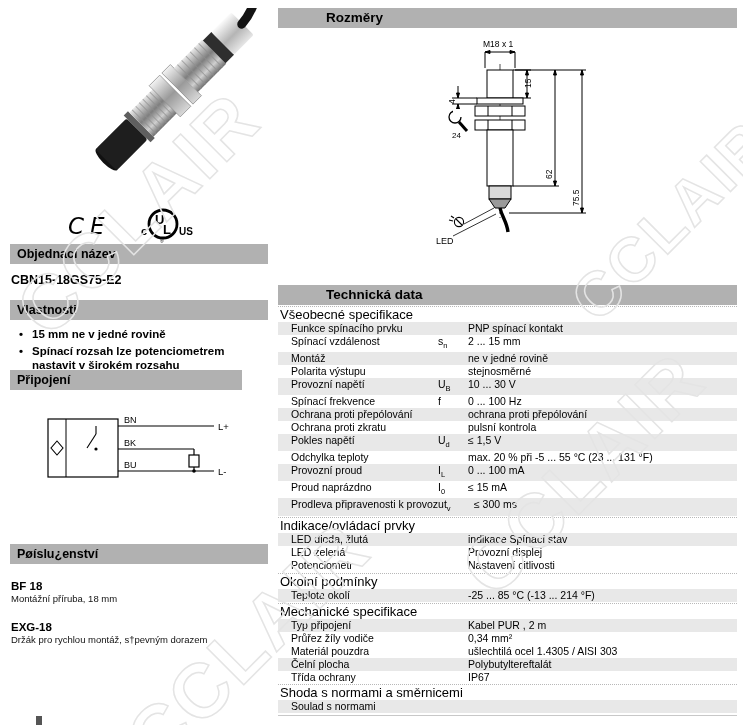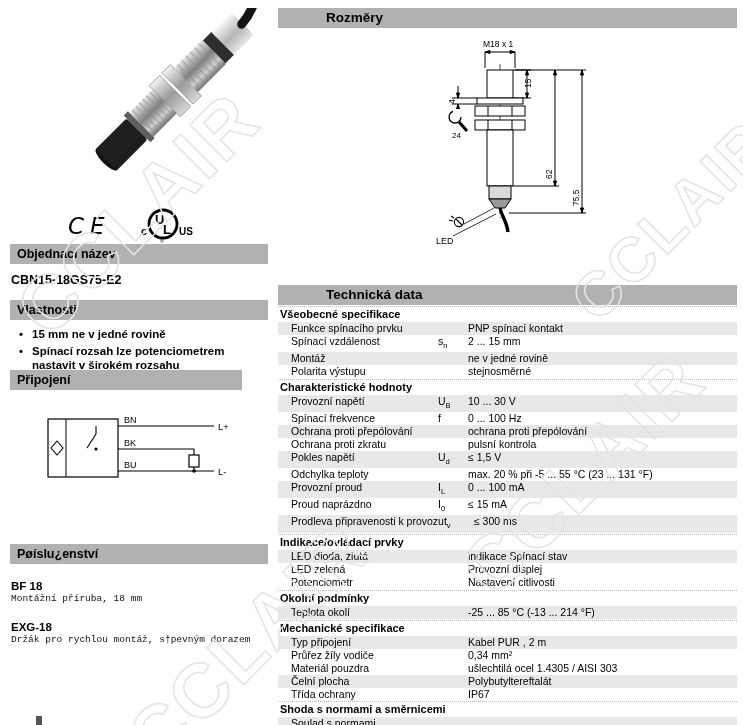--- a/index.html
+++ b/index.html
@@ -20,26 +20,26 @@
   .sec-feat{position:absolute;left:0;top:292px;width:258px;}
   .feat-list{margin-top:7px;}
   .feat-item{display:flex;font-weight:bold;font-size:11.5px;line-height:14px;margin-bottom:3px;}
   .feat-item .dot{flex:0 0 22px;text-align:center;}
   .feat-item .txt{flex:1;padding-right:6px;}
   .sec-conn{position:absolute;left:0;top:362px;width:232px;}
   .conn-svg{position:absolute;left:36px;top:405px;}
   .sec-acc{position:absolute;left:0;top:536px;width:258px;}
   .acc-list{margin-top:7px;padding-left:1px;}
   .acc-code{font-weight:bold;font-size:11.5px;line-height:13px;margin-top:16px;}
-  .acc-desc{font-size:9.5px;line-height:12px;color:#111;font-family:Liberation Mono, monospace;}
+  .acc-desc{font-size:9.5px;line-height:12px;color:#111;}
   
   .dims-svg{position:absolute;left:150px;top:28px;}
   .tech{position:absolute;left:0;top:277px;width:459px;}
   .ttable{border-bottom:1px solid #c8c8c8;padding-bottom:2px;}
-  .sec-h{font-weight:bold;font-size:11px;line-height:13px;padding:1px 0 1px 2px;
+  .sec-h{font-weight:normal;font-size:13px;line-height:13px;padding:1px 0 1px 2px;
          border-top:1px dotted #b8b8b8;margin-top:1px;}
   .sec-gap{margin-top:0;}
   .trow{display:flex;font-size:10.5px;line-height:13px;}
   .trow.shade{background:var(--shade,#e8e8e8);}
   .tl{flex:0 0 160px;padding-left:13px;box-sizing:border-box;white-space:nowrap;}
   .ts{flex:0 0 30px;}
   .ts sub{font-size:7.5px;}
   .tv{flex:1;white-space:pre-line;padding-right:2px;}
   
   .dsvg text{font-family:"Liberation Sans",sans-serif;fill:#000;}
@@ -280,21 +280,20 @@
         <div class="trow shade">
           <span class="tl">Montáž</span>
           <span class="ts"></span>
           <span class="tv">ne v jedné rovině</span>
         </div>
         <div class="trow">
           <span class="tl">Polarita výstupu</span>
           <span class="ts"></span>
           <span class="tv">stejnosměrné</span>
         </div>
-        <div class="sec-h">Charakteristické hodnoty</div>
         <div class="trow shade">
           <span class="tl">Provozní napětí</span>
           <span class="ts">U<sub>B</sub></span>
           <span class="tv">10 ... 30 V</span>
         </div>
         <div class="trow">
           <span class="tl">Spínací frekvence</span>
           <span class="ts">f</span>
           <span class="tv">0 ... 100 Hz</span>
         </div>

